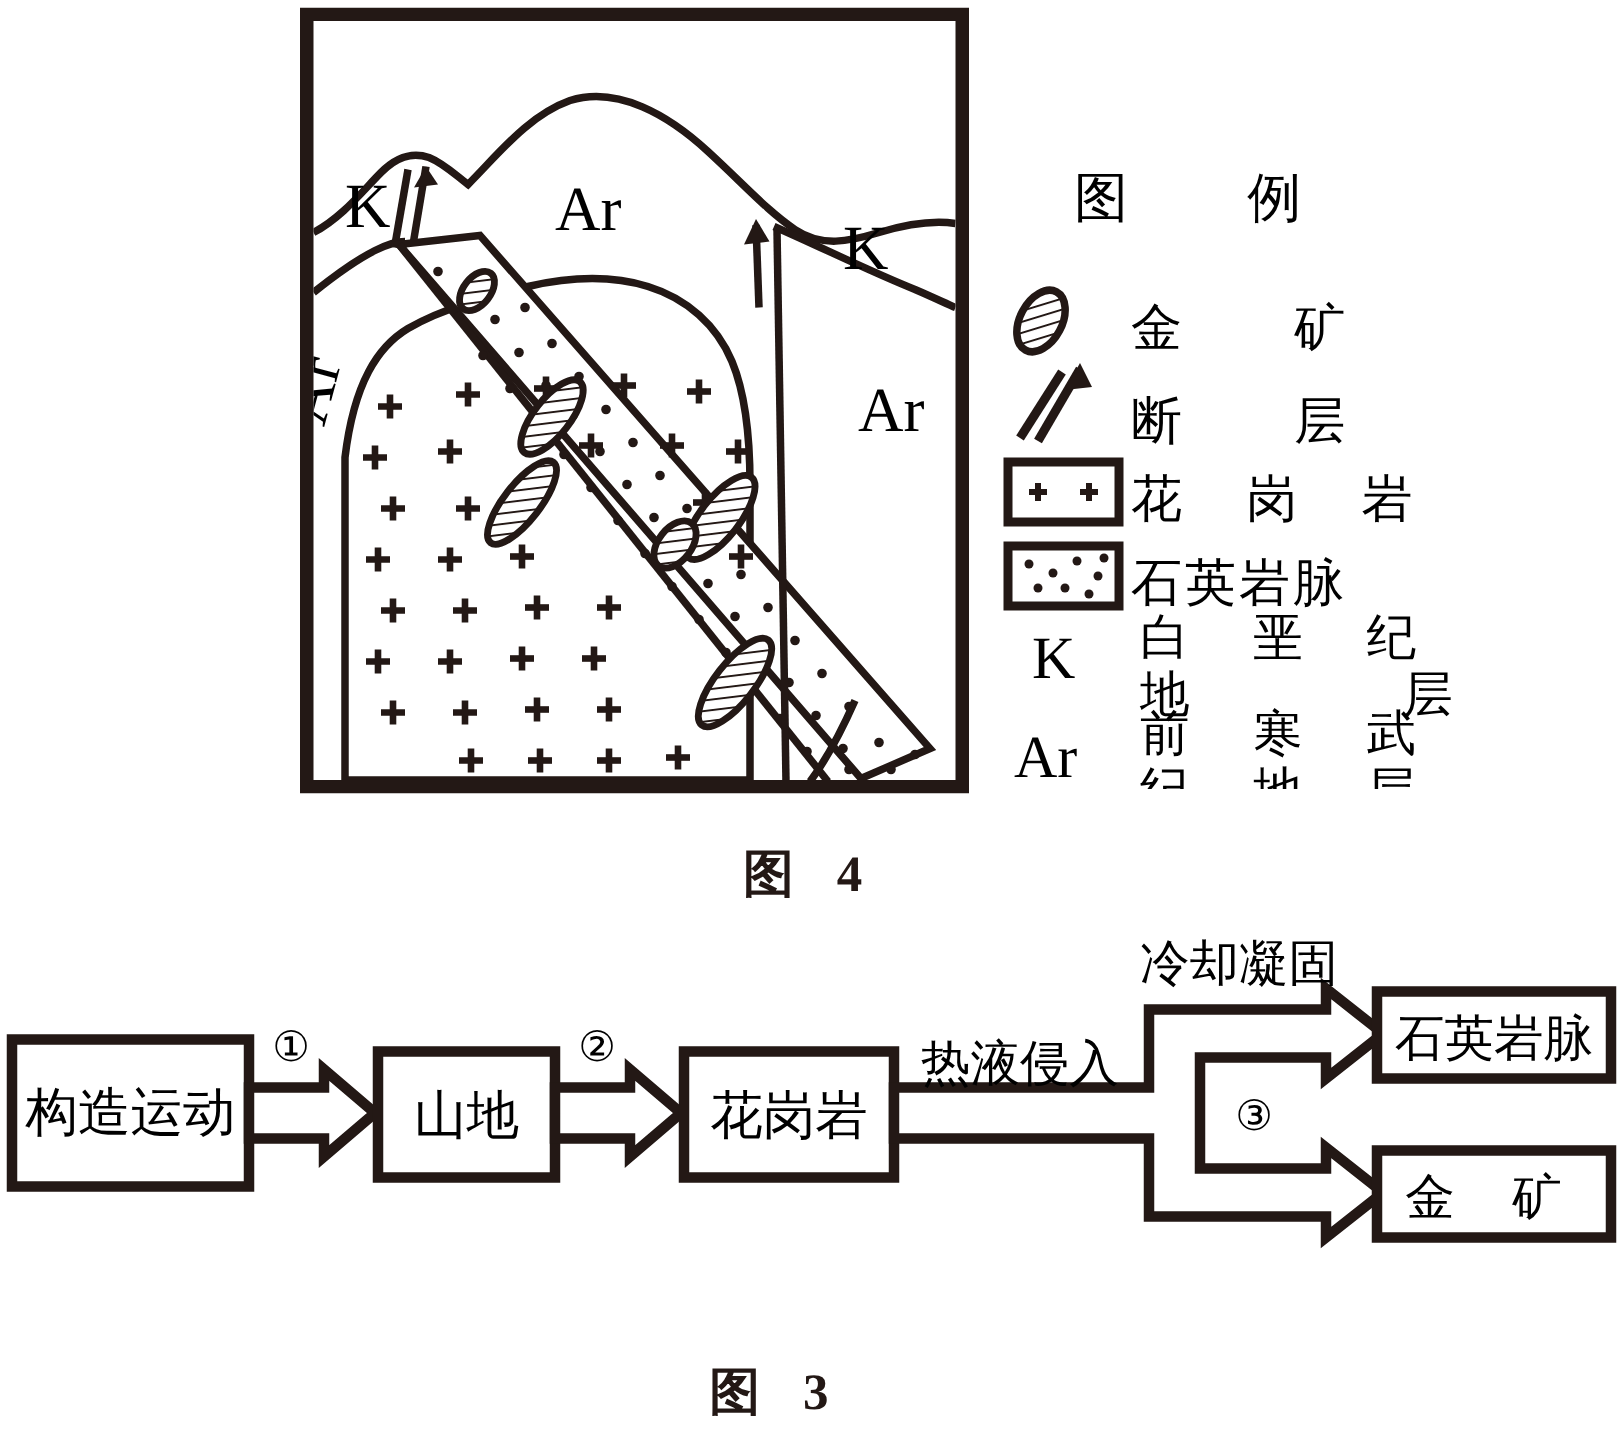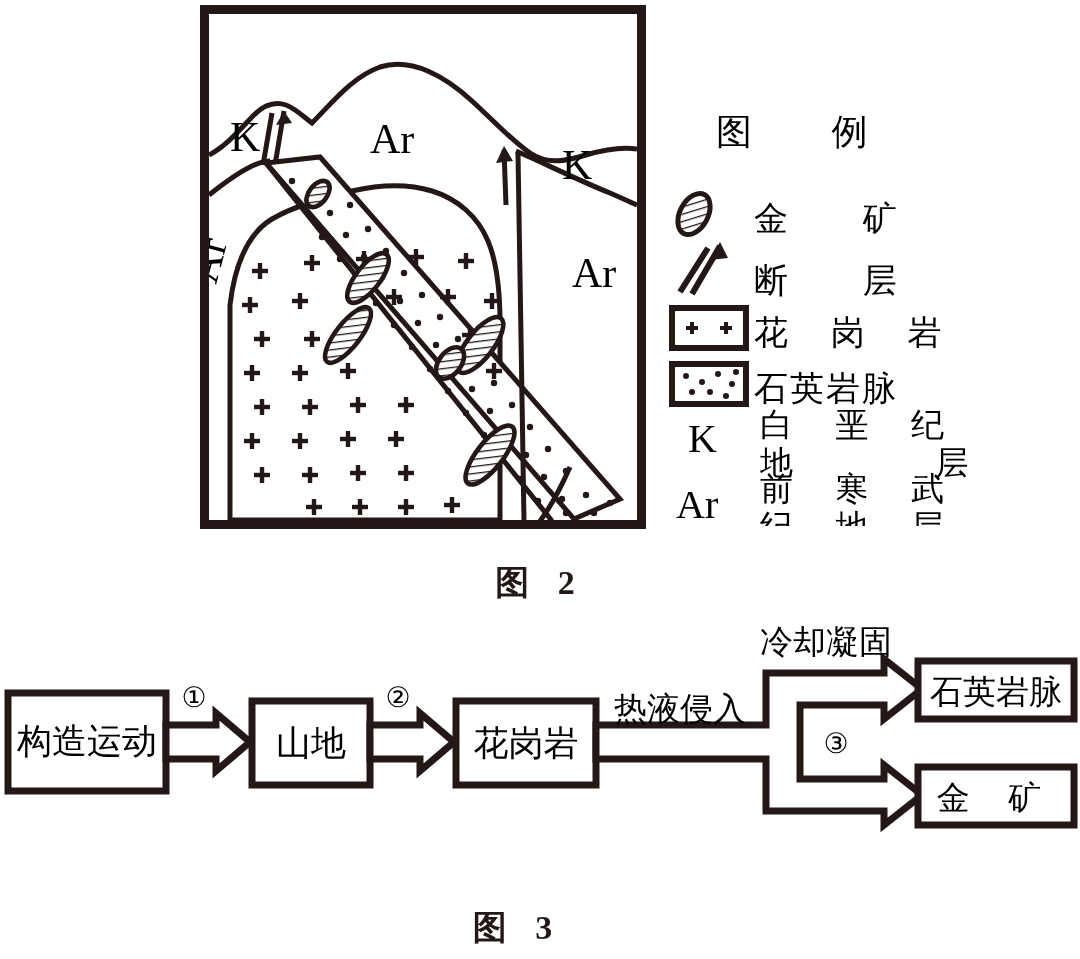--- a/index.html
+++ b/index.html
@@ -377,21 +377,21 @@
       <text x="92" y="340" font-size="33" letter-spacing="16" font-family="DejaVu Sans, sans-serif">白 垩 纪</text>
       <text x="92" y="378" font-size="33" letter-spacing="66" font-family="DejaVu Sans, sans-serif">地 层</text>
 
       <text x="8" y="422" font-size="40" font-family="Liberation Serif, serif">Ar</text>
       <text x="92" y="404" font-size="33" letter-spacing="16" font-family="DejaVu Sans, sans-serif">前 寒 武</text>
       <text x="92" y="442" font-size="33" letter-spacing="16" font-family="DejaVu Sans, sans-serif">纪 地 层</text>
     </svg>
   </div>
 
   <div class="caption" id="caption-fig2">
-    <span class="cap-inner">图 2</span>
+    <span class="cap-inner">图 4</span>
   </div>
 
   <div id="fig3-flow">
     <svg width="1080" height="210" viewBox="0 0 1080 210" xmlns="http://www.w3.org/2000/svg">
 
       <rect x="8" y="68" width="158" height="98" fill="#ffffff" stroke="#231815" stroke-width="7"></rect>
       <text x="87" y="128" text-anchor="middle" font-size="35" font-family="DejaVu Sans, sans-serif">构造运动</text>
 
       <path d="M 166 100 L 216 100 L 216 88 L 250 117 L 216 146 L 216 134 L 166 134 Z" fill="#ffffff" stroke="#231815" stroke-width="7" stroke-linejoin="miter"></path>
       <text x="194" y="82" text-anchor="middle" font-size="28" font-family="DejaVu Sans, sans-serif">①</text>

